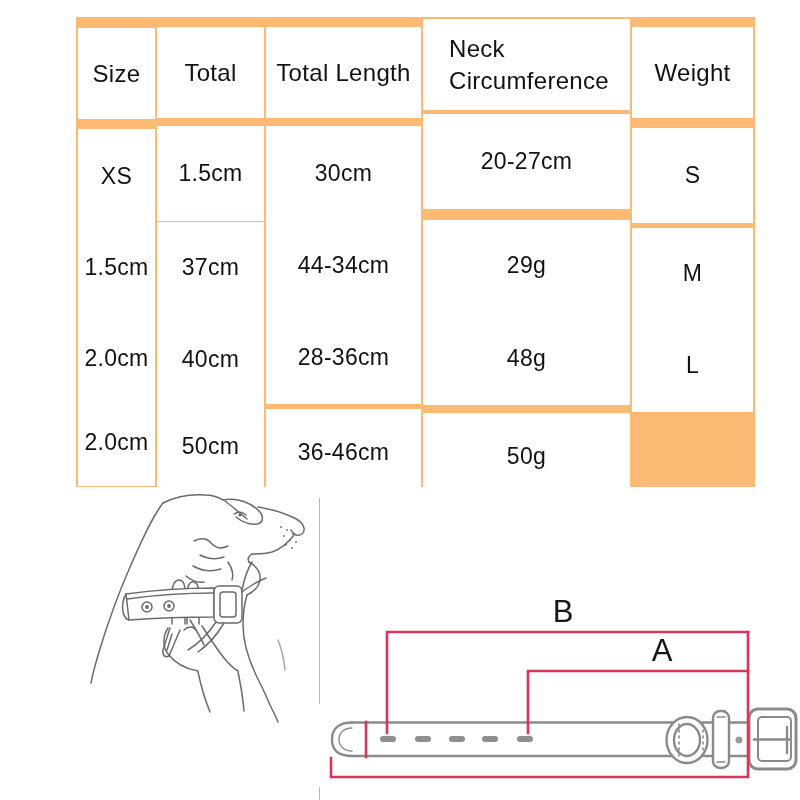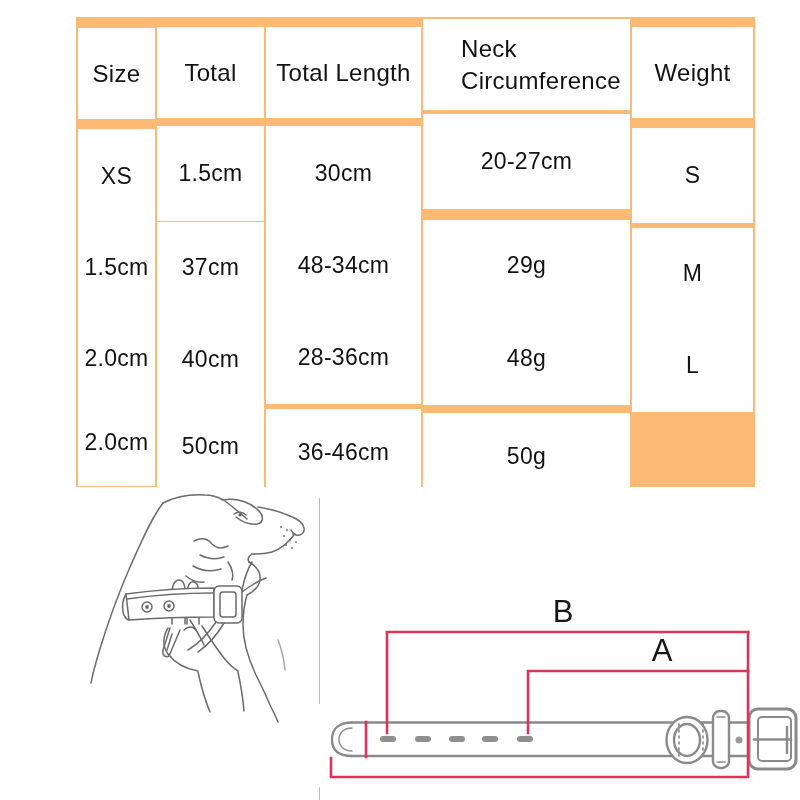--- a/index.html
+++ b/index.html
@@ -17,21 +17,21 @@
     gap:2px;padding:2px;
   }
   .cell{
     background:#ffffff;color:#121212;
     display:flex;align-items:center;justify-content:center;
     font-size:23px;letter-spacing:.3px;
   }
   .cell.hdr{font-size:24px;}
   .cell.neck-hdr{
     justify-content:flex-start;text-align:left;
-    padding-left:38px;line-height:1.32;
+    padding-left:26px;line-height:1.32;
   }
   
   .art{position:absolute;left:0;top:0;width:800px;height:800px;pointer-events:none;}
   .measure-label{
     position:absolute;transform:translate(-50%,-50%);
     font-size:31px;color:#161616;
   }
   .divider{position:absolute;width:1px;background:#b9b9b9;left:319px;}
 </style>
 </head>
@@ -46,21 +46,21 @@
   <div class="cell hdr" style="transform:translateY(8px)">Weight</div>
 
   <div class="cell" style="transform:translateY(17px)">XS</div>
   <div class="cell" style="transform:translateY(14px)">1.5cm</div>
   <div class="cell" style="transform:translateY(14px)">30cm</div>
   <div class="cell" style="transform:translateY(2px)">20-27cm</div>
 
   <div class="cell" style="transform:translateY(16px)">S</div>
   <div class="cell" style="transform:translateY(13px)">1.5cm</div>
   <div class="cell" style="transform:translateY(13px)">37cm</div>
-  <div class="cell" style="transform:translateY(11px)">48-34cm</div>
+  <div class="cell" style="transform:translateY(11px)">44-34cm</div>
   <div class="cell" style="transform:translateY(11px)">29g</div>
 
   <div class="cell" style="transform:translateY(19px)">M</div>
   <div class="cell" style="transform:translateY(9px)">2.0cm</div>
   <div class="cell" style="transform:translateY(10px)">40cm</div>
   <div class="cell" style="transform:translateY(8px)">28-36cm</div>
   <div class="cell" style="transform:translateY(9px)">48g</div>
 
   <div class="cell" style="transform:translateY(16px)">L</div>
   <div class="cell" style="transform:translateY(1px)">2.0cm</div>

